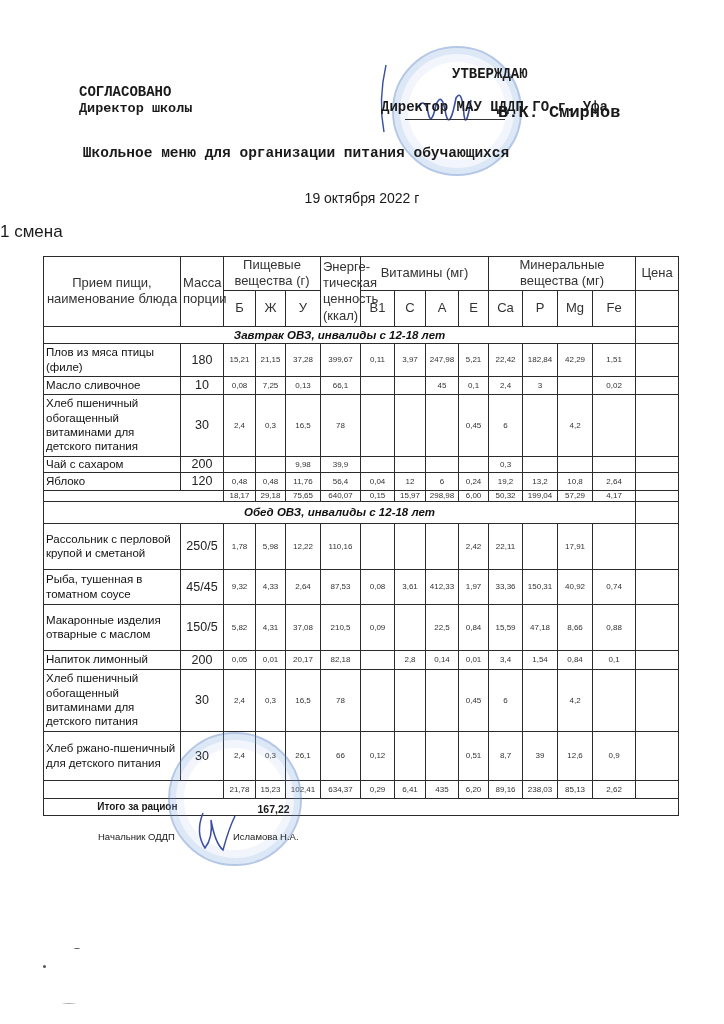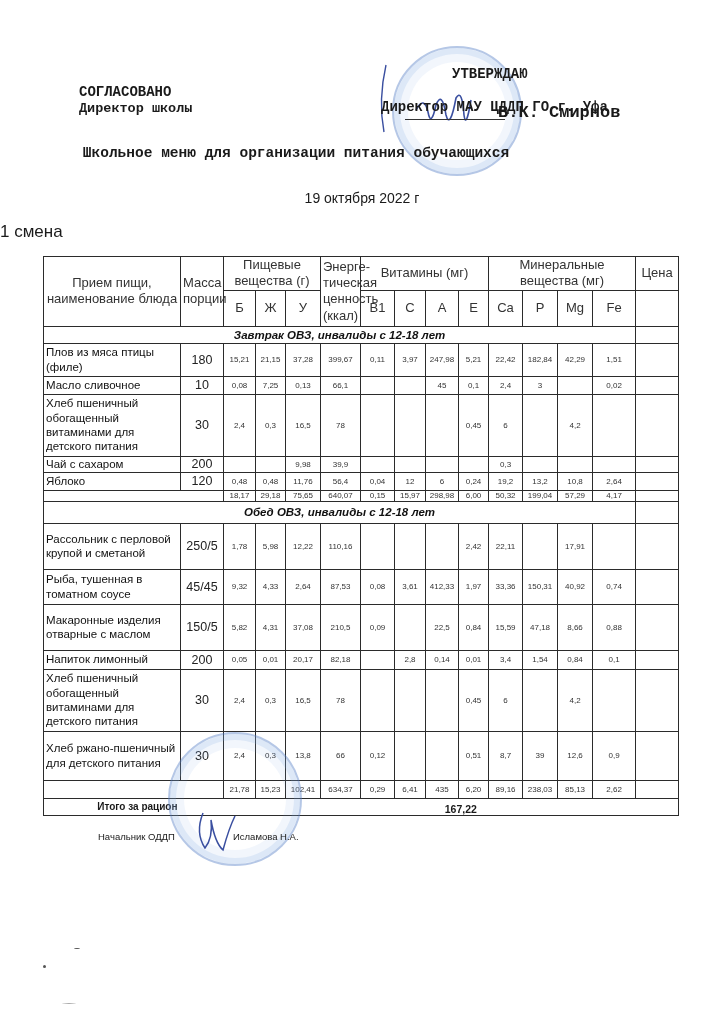--- a/index.html
+++ b/index.html
@@ -23,21 +23,21 @@
   .sig { position:absolute; }
   table#menu { position:absolute; left:43px; top:256px; width:635px; border-collapse:collapse; table-layout:fixed;
                font-family:"Liberation Sans", "DejaVu Sans", sans-serif; }
   #menu td, #menu th { border:1px solid #2b2b2b; padding:0 2px; text-align:center; vertical-align:middle; font-weight:normal; }
   #menu th { font-size:13px; color:#333; line-height:1.25; }
   #menu td.num { font-size:8px; color:#333; }
   #menu td.dish { text-align:left; font-size:11.5px; line-height:1.25; color:#111; padding-left:2px; }
   #menu td.mass { font-size:12.5px; color:#222; }
   #menu td.section { font-size:11.5px; font-weight:bold; text-align:center; color:#111;font-style:italic; }
   #menu td.total-label { font-size:10px; font-weight:bold; text-align:right; padding-right:78px; border-right:none; }
-  #menu td.total-value { font-size:10.5px; font-weight:bold; text-align:center; padding-right:14px; border-left:none; vertical-align:bottom; }
+  #menu td.total-value { font-size:10.5px; font-weight:bold; text-align:left; padding-right:14px; border-left:none; vertical-align:bottom; }
   #footer-role { left:98px; top:831px; font-size:9.5px; }
   #footer-name { left:233px; top:831px; font-size:9.5px; }
   .speck { position:absolute; background:#555; border-radius:50%; }
 </style>
 </head>
 <body>
 
 <div class="stamp" id="stamp-top"></div>
 <svg class="sig" style="left:376px;top:60px" width="150" height="80">
   <path d="M10 5 Q2 40 8 72" stroke="#3a4fa0" stroke-width="1.4" fill="none"></path>
@@ -291,21 +291,21 @@
         <td class="num"></td>
         <td class="num">4,2</td>
         <td class="num"></td>
         <td></td>
       </tr>
       <tr style="height: 49px;">
         <td class="dish">Хлеб ржано-пшеничный для детского питания</td>
         <td class="mass">30</td>
         <td class="num">2,4</td>
         <td class="num">0,3</td>
-        <td class="num">13,8</td>
+        <td class="num">26,1</td>
         <td class="num">66</td>
         <td class="num">0,12</td>
         <td class="num"></td>
         <td class="num"></td>
         <td class="num">0,51</td>
         <td class="num">8,7</td>
         <td class="num">39</td>
         <td class="num">12,6</td>
         <td class="num">0,9</td>
         <td></td>

